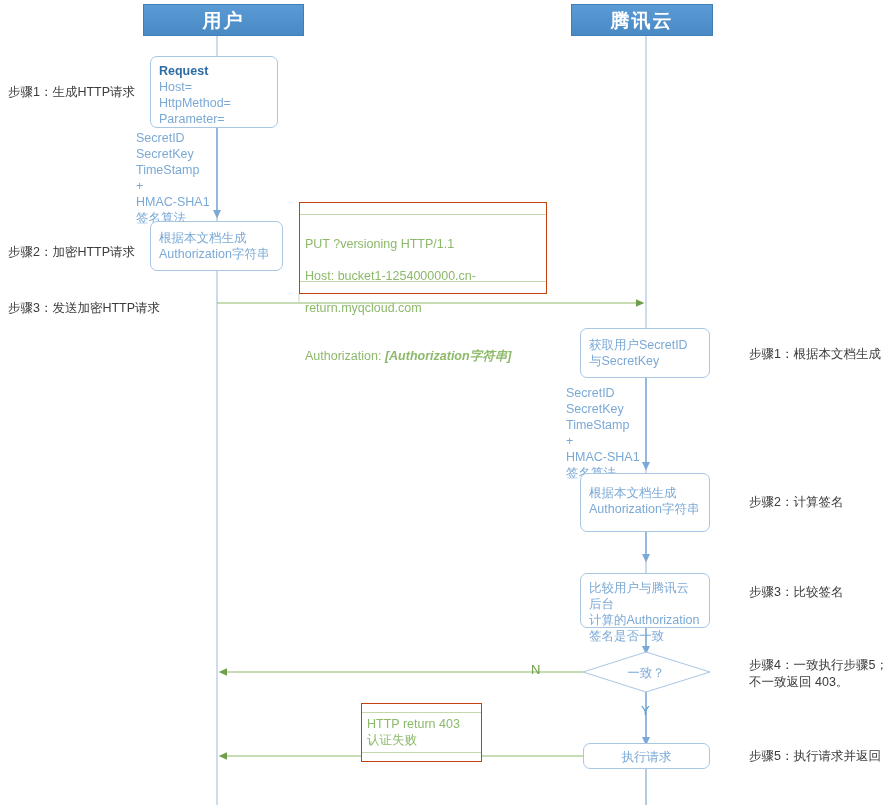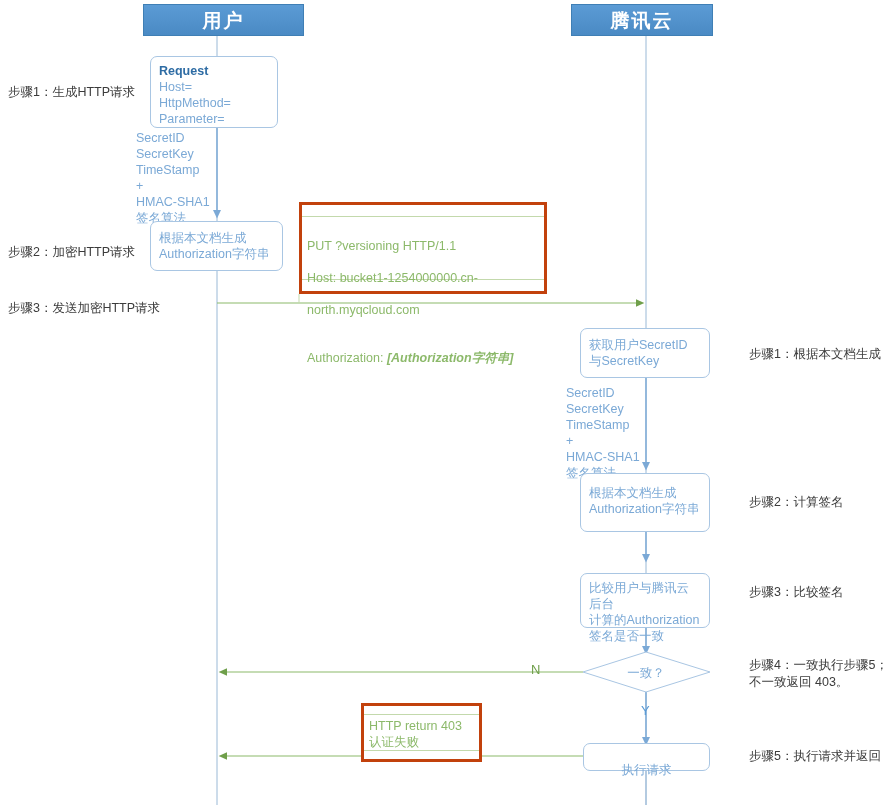--- a/index.html
+++ b/index.html
@@ -49,21 +49,21 @@
   
   .blue-text {
     color: #7ba9d6;
     font-size: 12.5px;
     line-height: 16px;
     white-space: pre-line;
   }
 
   
   .green-note {
-    border: 3px solid #c2410c;
+    border: 1px solid #c2410c;
     background: #ffffff;
     box-sizing: border-box;
     color: #8cb96a;
     font-size: 12.5px;
     line-height: 16px;
     position: relative;
   }
   .green-note .rule {
     position: absolute;
     left: 0; right: 0;
@@ -172,21 +172,21 @@
     <div style="white-space:pre-line;">根据本文档生成
 Authorization字符串</div>
   </div>
 
   <div class="abs green-note" style="left:299px; top:202px; width:248px; height:92px;">
     <div class="rule" style="top:11px;"></div>
     <div class="rule" style="bottom:11px;"></div>
     <div class="body" style="top:17px;">
       <div>PUT ?versioning HTTP/1.1</div>
       <div>Host: bucket1-1254000000.cn-</div>
-      <div>north.myqcloud.com</div>
+      <div>return.myqcloud.com</div>
       <div>
         <span>Authorization: </span><span class="em">[Authorization字符串]</span>
       </div>
     </div>
   </div>
 
   <div class="abs blue-box" style="left:580px; top:328px; width:130px; height:50px; padding-top:8px;">
     <div style="white-space:pre-line;">获取用户SecretID
 与SecretKey</div>
   </div>
@@ -207,21 +207,21 @@
     <div style="white-space:pre-line;">比较用户与腾讯云后台
 计算的Authorization
 签名是否一致</div>
   </div>
 
   <div class="abs diamond-label" style="left:582px; top:665px;">一致？</div>
 
   <div class="abs branch-letter green" style="left:531px; top:662px;">N</div>
   <div class="abs branch-letter" style="left:641px; top:703px;">Y</div>
 
-  <div class="abs blue-box" style="left:583px; top:743px; width:127px; height:26px; padding:13px; text-align:center; line-height:26px;">
+  <div class="abs blue-box" style="left:583px; top:743px; width:127px; height:26px; padding:0; text-align:center; line-height:26px;">
     <span>执行请求</span>
   </div>
 
   <div class="abs green-note" style="left:361px; top:611px; width:121px; height:59px;">
     <div class="rule" style="top:8px;"></div>
     <div class="rule" style="bottom:8px;"></div>
     <div class="body" style="top:12px;">HTTP return 403
 认证失败</div>
   </div>
 

